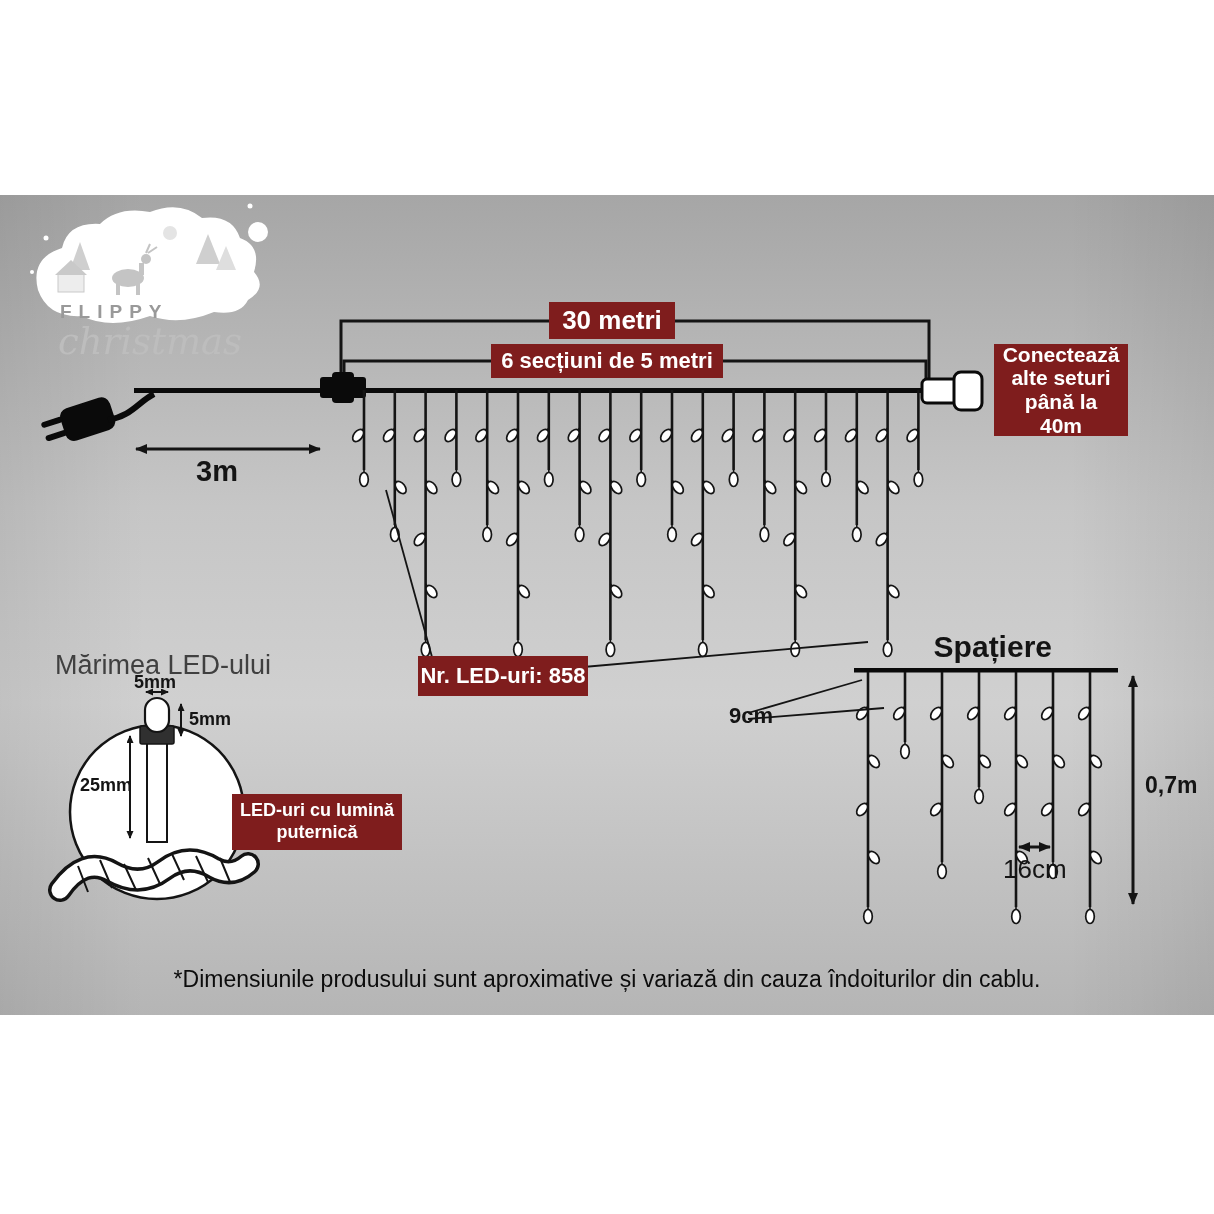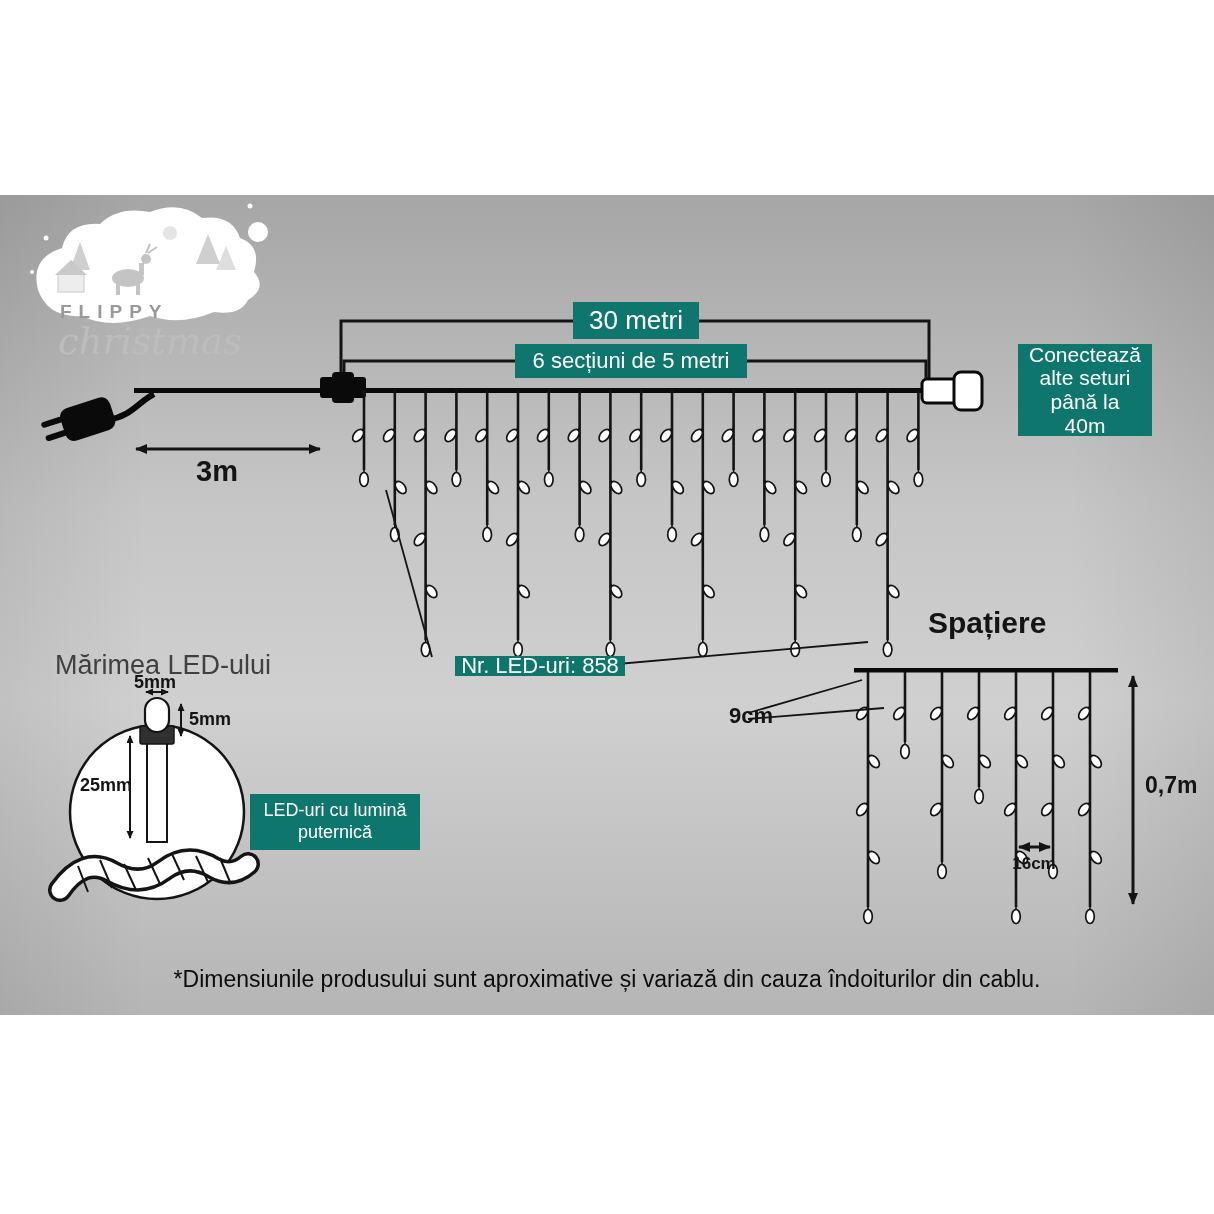--- a/index.html
+++ b/index.html
@@ -3,37 +3,37 @@
 <meta charset="utf-8">
 <style>
   html,body{margin:0;padding:0;}
   body{width:1214px;height:1214px;background:#ffffff;font-family:"Liberation Sans",sans-serif;color:#141414;}
   .stage{position:relative;width:1214px;height:1214px;overflow:hidden;}
   .gray-band{position:absolute;left:0;top:195px;width:1214px;height:820px;
     background:linear-gradient(90deg,rgba(0,0,0,.07),rgba(0,0,0,0) 12%,rgba(0,0,0,0) 88%,rgba(0,0,0,.07)),
                linear-gradient(180deg,#a6a6a6 0%,#c6c6c6 38%,#d0d0d0 62%,#b5b5b5 100%);}
   #art{position:absolute;left:0;top:0;width:1214px;height:1214px;}
   .abs{position:absolute;}
-  .black-box{position:absolute;background:#0f766e;color:#ffffff;font-weight:normal;text-align:center;
-    display:flex;align-items:center;justify-content:center;box-sizing:border-box;margin-left:24px;}
+  .black-box{position:absolute;background:#7f1d1d;color:#ffffff;font-weight:bold;text-align:center;
+    display:flex;align-items:center;justify-content:center;box-sizing:border-box;}
   #title{position:absolute;left:0;top:231px;width:100%;text-align:center;font-size:55px;font-weight:bold;
     letter-spacing:1px;color:#0d0d0d;}
   #logo-flippy{position:absolute;left:60px;top:301px;width:180px;text-align:left;font-size:19px;
     letter-spacing:7px;color:#999999;font-weight:bold;}
   #logo-script{position:absolute;left:45px;top:320px;width:210px;text-align:center;font-size:37px;
     color:#bdbdbd;font-family:"DejaVu Serif",serif;font-style:italic;}
   #box-30m{left:549px;top:302px;width:126px;height:37px;font-size:26px;}
   #box-sections{left:491px;top:344px;width:232px;height:34px;font-size:22px;}
   #box-connect{left:994px;top:344px;width:134px;height:92px;font-size:21px;line-height:1.13;padding:3px 22px;}
-  #box-ledcount{left:431px;top:656px;width:170px;height:20px;font-size:22px;}
-  #box-callout{left:226px;top:794px;width:170px;height:56px;font-size:18px;line-height:1.2;padding:4px;}
+  #box-ledcount{left:418px;top:656px;width:170px;height:40px;font-size:22px;}
+  #box-callout{left:232px;top:794px;width:170px;height:56px;font-size:18px;line-height:1.2;padding:4px;}
   #lbl-3m{left:196px;top:455px;font-size:29px;font-weight:bold;}
-  #lbl-spatiere{left:928px;top:606px;width:124px;text-align:left;font-size:30px;font-weight:bold;}
+  #lbl-spatiere{left:928px;top:630px;width:124px;text-align:right;font-size:30px;font-weight:bold;}
   #lbl-9cm{left:700px;top:703px;font-size:22px;font-weight:bold;margin-left:29px;}
-  #lbl-16cm{left:1003px;top:854px;width:62px;text-align:center;font-size:17px;font-weight:bold;}
+  #lbl-16cm{left:1003px;top:854px;width:62px;text-align:center;font-size:26px;font-weight:normal;}
   #lbl-07m{left:1145px;top:772px;font-size:23px;font-weight:bold;}
   #lbl-marimea{left:55px;top:650px;font-size:27px;color:#404040;}
   #lbl-5mm-top{left:134px;top:672px;font-size:18px;font-weight:bold;}
   #lbl-5mm-right{left:189px;top:709px;font-size:18px;font-weight:bold;}
   #lbl-25mm{left:80px;top:775px;font-size:18px;font-weight:bold;}
   #disclaimer{position:absolute;left:0;top:966px;width:100%;text-align:center;font-size:23px;color:#0c0c0c;}
 </style>
 </head>
 <body>
 

